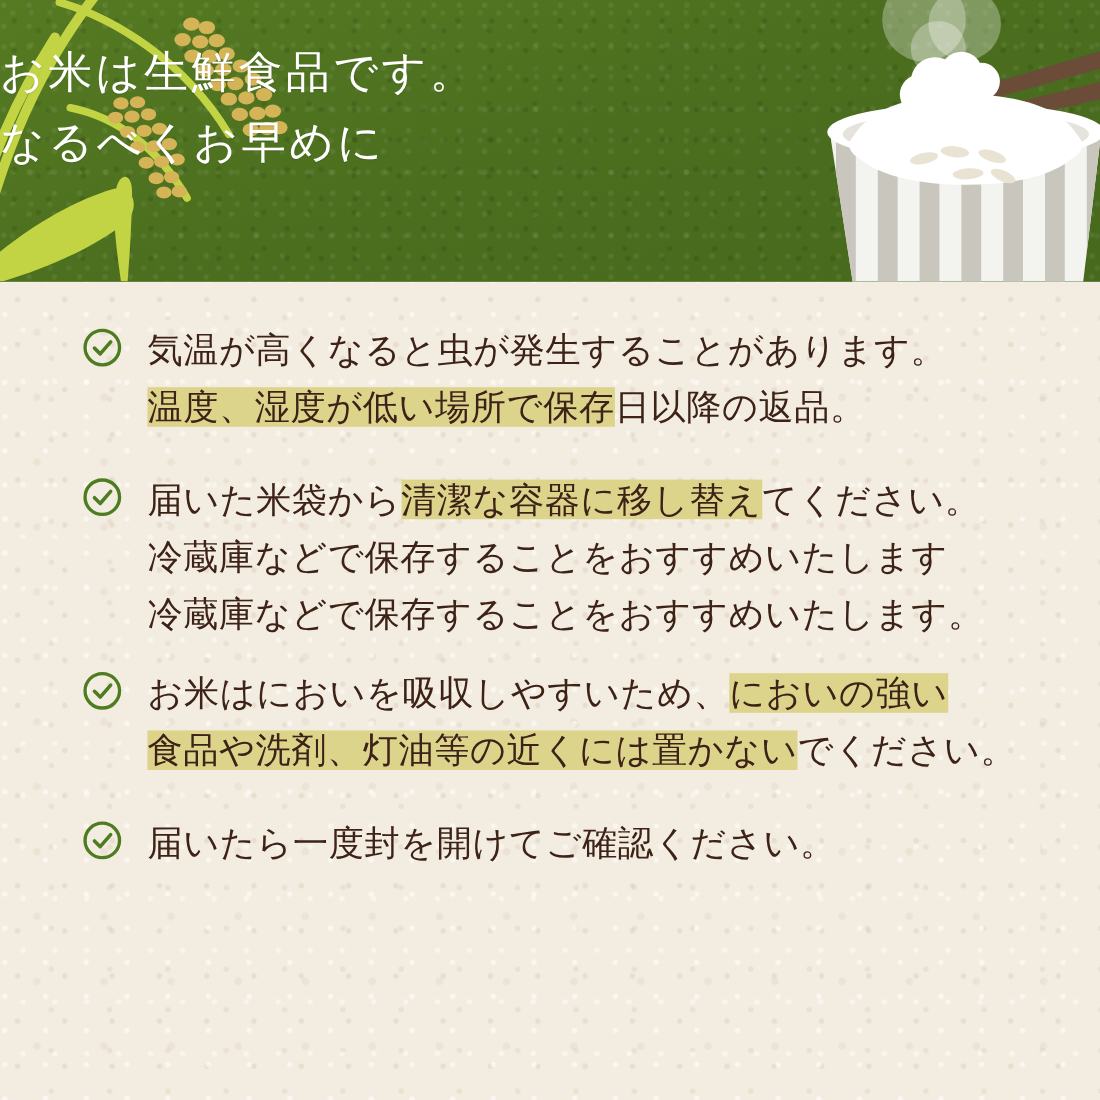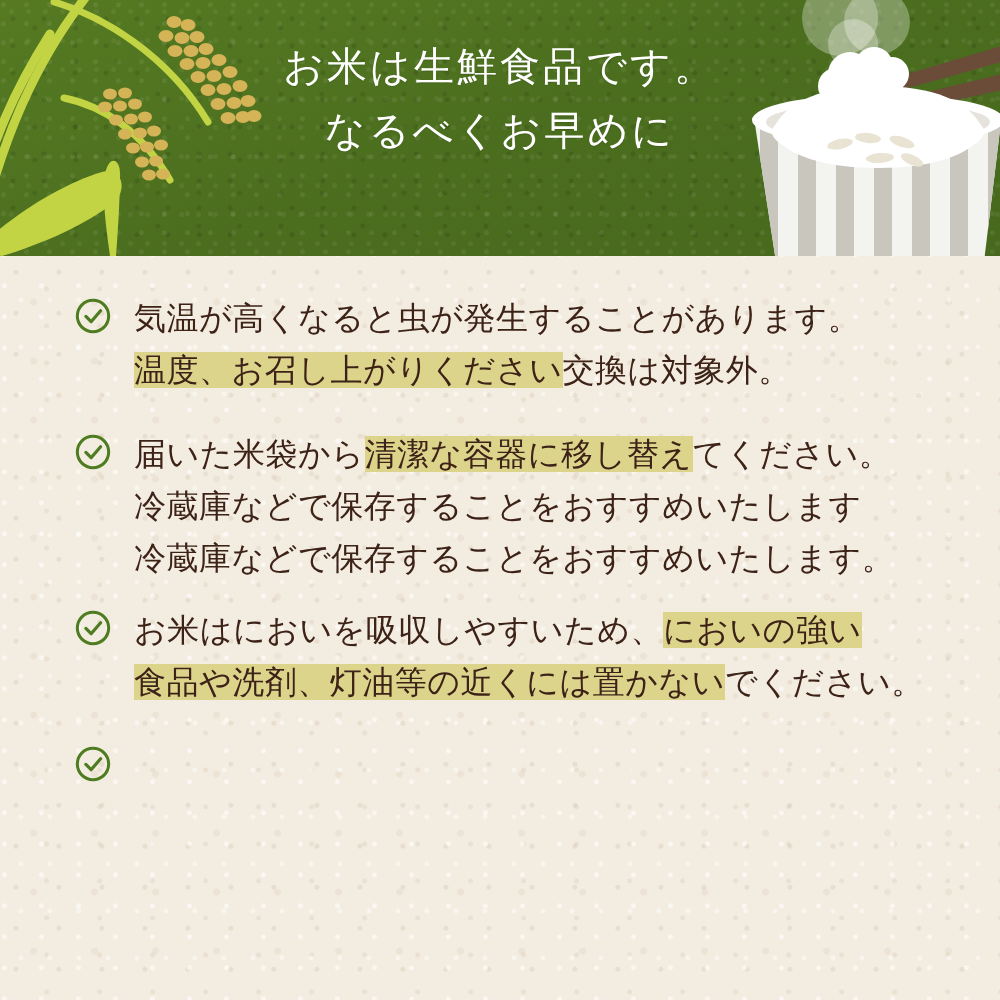--- a/index.html
+++ b/index.html
@@ -41,21 +41,20 @@
       radial-gradient(circle at 68% 40%, rgba(255,255,255,0.06) 0 2px, rgba(0,0,0,0) 3px),
       radial-gradient(circle at 85% 85%, rgba(0,0,0,0.09) 0 2px, rgba(0,0,0,0) 3px),
       linear-gradient(160deg, #557a22 0%, #4a6d1e 55%, #47691d 100%);
     background-size: 23px 19px, 31px 27px, 17px 29px, 41px 33px, 100% 100%;
   }
   .hero-title {
     position: absolute;
     left: 0;
     top: 34px;
     width: 1000px;
-    text-align: center;
     color: #ffffff;
     font-size: 40px;
     line-height: 64px;
     letter-spacing: 3px;
     font-weight: 500;
     z-index: 6;
     text-shadow: 0 1px 1px rgba(0,0,0,0.12);
   }
   .hero-title .ln { display: block; white-space: nowrap; }
 
@@ -235,21 +234,21 @@
 
   <div class="content">
 
     <div class="item item-1">
       <svg class="check-icon" viewBox="0 0 40 40">
         <circle cx="20" cy="20" r="16.5" fill="none" stroke="#4e7c20" stroke-width="3.2"></circle>
         <path d="M12.5 20.5 L18 26 L28 14.5" fill="none" stroke="#4e7c20" stroke-width="3.4" stroke-linecap="round" stroke-linejoin="round"></path>
       </svg>
       <div class="lines">
         <div class="ln-row"><span>気温が高くなると虫が発生することがあります。</span></div>
-        <div class="ln-row"><span class="hl-full">温度、お召し上がりください</span><span>交換は対象外。</span></div>
+        <div class="ln-row"><span class="hl-full">温度、湿度が低い場所で保存</span><span>日以降の返品。</span></div>
       </div>
     </div>
 
     <div class="item item-2">
       <svg class="check-icon" viewBox="0 0 40 40">
         <circle cx="20" cy="20" r="16.5" fill="none" stroke="#4e7c20" stroke-width="3.2"></circle>
         <path d="M12.5 20.5 L18 26 L28 14.5" fill="none" stroke="#4e7c20" stroke-width="3.4" stroke-linecap="round" stroke-linejoin="round"></path>
       </svg>
       <div class="lines">
         <div class="ln-row"><span>届いた米袋から</span><span class="hl-full">清潔な容器に移し替え</span><span>てください。</span></div>
@@ -268,17 +267,18 @@
         <div class="ln-row"><span class="hl-full">食品や洗剤、灯油等の近くには置かない</span><span>でください。</span></div>
       </div>
     </div>
 
     <div class="item item-4">
       <svg class="check-icon" viewBox="0 0 40 40">
         <circle cx="20" cy="20" r="16.5" fill="none" stroke="#4e7c20" stroke-width="3.2"></circle>
         <path d="M12.5 20.5 L18 26 L28 14.5" fill="none" stroke="#4e7c20" stroke-width="3.4" stroke-linecap="round" stroke-linejoin="round"></path>
       </svg>
       <div class="lines">
+        <div class="ln-row"><span>届いたら一度封を開けてご確認ください。</span></div>
       </div>
     </div>
 
   </div>
 </div>
 
 </body></html>

